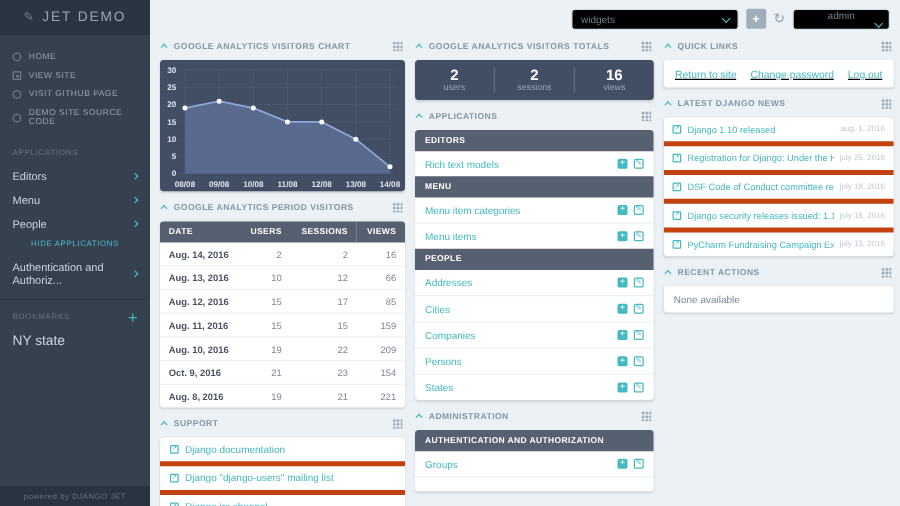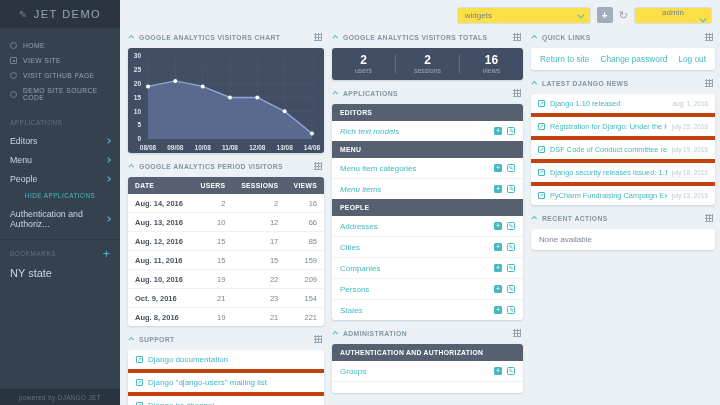--- a/index.html
+++ b/index.html
@@ -27,21 +27,21 @@
   .bookmarks-head { display:flex; align-items:center; justify-content:space-between; padding:9px 10px 4px; }
   .bookmarks-head .section-label { padding:0; }
   .plus-teal { color:#47BAC1; font-size:13px; line-height:9px; cursor:pointer; }
   .bookmark-item { padding:5px 10px; font-size:11px; color:#CBD4DF; cursor:pointer; }
   .side-footer { position:absolute; left:0; right:0; bottom:0; height:16px; background:#2A3340; color:#66727F;
                  font-size:6.3px; letter-spacing:.4px; display:flex; align-items:center; justify-content:center; }
 
   
   .main { position:absolute; left:120px; top:0; right:0; bottom:0; padding:0 6px 0 8px; }
   .topbar { height:26px; display:flex; align-items:center; justify-content:flex-end; gap:6px; padding:6px 2px 2px; }
-  .fake-select { background:#fde047; border:1px solid #D6E0E7; border-radius:3px; height:17px; display:flex;
+  .fake-select { background:#000000; border:1px solid #D6E0E7; border-radius:3px; height:17px; display:flex;
                  align-items:center; padding:0 7px; font-size:8px; color:#707E8C; cursor:pointer; }
   .fake-select .chev-d { margin-left:auto; width:4.5px; height:4.5px; border-right:1.4px solid #47BAC1;
                          border-bottom:1.4px solid #47BAC1; transform:rotate(45deg) translateY(-1px); }
   .select-widgets { width:134px; }
   .select-user { width:78px;flex-direction:column; }
   .btn-add-widget { width:16px; height:16px; background:#9FAEBA; border-radius:2px; color:#fff; font-size:10px;
                     font-weight:bold; display:flex; align-items:center; justify-content:center; cursor:pointer; }
   .btn-refresh { color:#92A1AD; font-size:11px; cursor:pointer; line-height:1; }
   .btn-refresh:before { content:'\21BB'; }
 
@@ -82,31 +82,31 @@
   
   .totals-card { background:#414E63; display:flex; padding:6px 0; }
   .stat { flex:1; text-align:center; border-right:1px solid rgba(255,255,255,.18); }
   .stat:last-child { border-right:none; }
   .stat-value { color:#fff; font-size:12px; font-weight:bold; line-height:13px; }
   .stat-label { color:#9AA8BC; font-size:7px; }
 
   
   .section-header { background:#576071; color:#fff; font-size:6.8px; font-weight:bold; letter-spacing:.3px; padding:5px 8px; }
   .model-row { display:flex; align-items:center; padding:5.5px 8px; border-bottom:1px solid #EEF2F6; }
-  .model-row:last-child { border-bottom:none;font-style:italic; }
+  .model-row:last-child { border-bottom:none; }
   .row-icons { margin-left:auto; display:flex; gap:5px; }
   .add-icon { width:8px; height:8px; background:#44B9C0; border-radius:1.5px; color:#fff; font-size:7px; line-height:8px;
               text-align:center; cursor:pointer; }
   .add-icon:before { content:'+'; }
   .edit-icon { width:8px; height:8px; border:1px solid #44B9C0; border-radius:1.5px; color:#44B9C0; font-size:6px;
                line-height:6px; text-align:center; cursor:pointer; }
   .edit-icon:before { content:'\270E'; }
 
   
-  .quick-links { display:flex; justify-content:center; gap:11px; padding:6px 4px; }
+  .quick-links { display:flex; justify-content:center; gap:11px; padding:6px 4px;text-decoration:underline; }
   .quick-links .teal-link { font-size:8.3px; }
 
   
   .news-row { padding:5px 7px; }
   .news-row .teal-link { font-size:7.4px; flex:1; }
   .news-date { margin-left:auto; flex:none; font-size:6.4px; color:#BCC9D4; white-space:nowrap; }
 
   .empty-text { padding:6px 8px; font-size:8px; color:#7A8694; }
 </style>
 </head>

